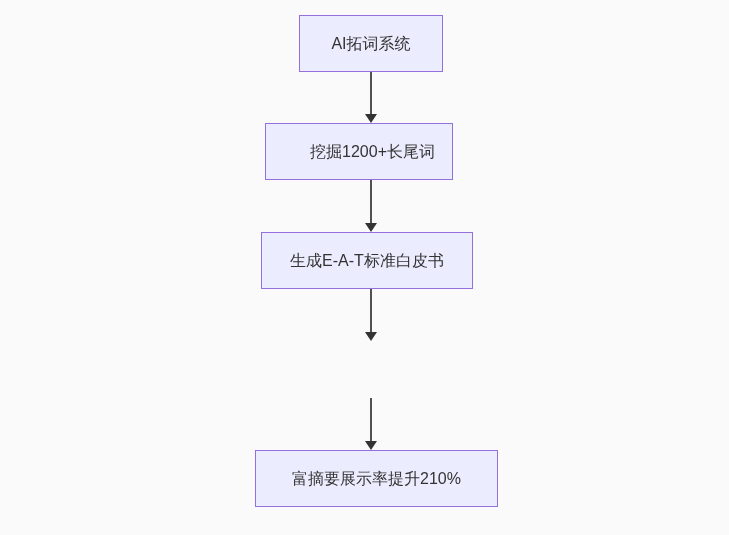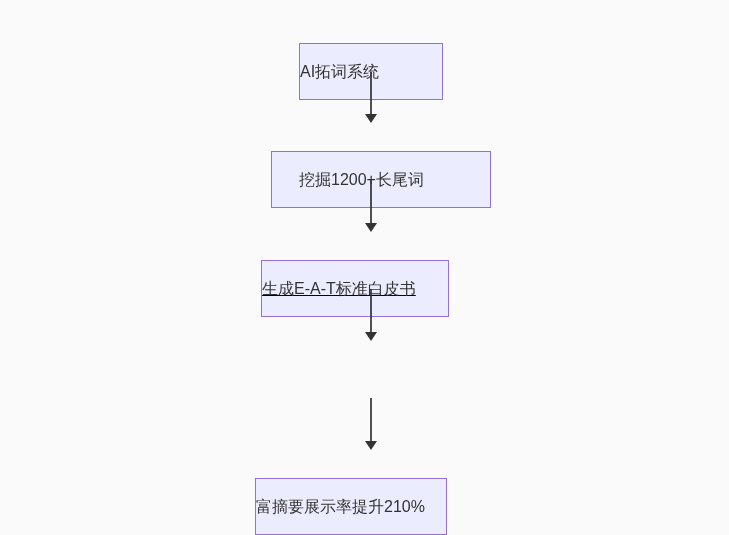--- a/index.html
+++ b/index.html
@@ -26,21 +26,21 @@
     height: 535px;
   }
   .node {
     position: absolute;
     height: 57px;
     box-sizing: border-box;
     background: var(--node-fill);
     border: 1px solid var(--node-border);
     display: flex;
     align-items: center;
-    margin-top: 28px;
+    justify-content: center;
   }
   .node span {
     font-size: 16px;
     color: var(--text);
     white-space: nowrap;
     line-height: 1;
   }
   .arrow {
     position: absolute;
     width: 12px;
@@ -69,41 +69,41 @@
 
   <div class="node" style="left:299px; top:15px; width:144px;">
     <span>AI拓词系统</span>
   </div>
 
   <div class="arrow" style="left:365px; top:72px; height:51px;">
     <div class="arrow-line"></div>
     <div class="arrow-head"></div>
   </div>
 
-  <div class="node" style="left:271px; top:123px; width:220px;padding-left:27px;">
+  <div class="node" style="left:265px; top:123px; width:188px;padding-left:27px;">
     <span>挖掘1200+长尾词</span>
   </div>
 
   <div class="arrow" style="left:365px; top:180px; height:52px;">
     <div class="arrow-line"></div>
     <div class="arrow-head"></div>
   </div>
 
-  <div class="node" style="left:261px; top:232px; width:188px;text-decoration:underline;">
+  <div class="node" style="left:261px; top:232px; width:212px;">
     <span>生成E-A-T标准白皮书</span>
   </div>
 
   <div class="arrow" style="left:365px; top:289px; height:52px;">
     <div class="arrow-line"></div>
     <div class="arrow-head"></div>
   </div>
 
 
   <div class="arrow" style="left:365px; top:398px; height:52px;">
     <div class="arrow-line"></div>
     <div class="arrow-head"></div>
   </div>
 
-  <div class="node" style="left:255px; top:450px; width:192px;">
+  <div class="node" style="left:255px; top:450px; width:243px;">
     <span>富摘要展示率提升210%</span>
   </div>
 
 </div>
 
 </body></html>

